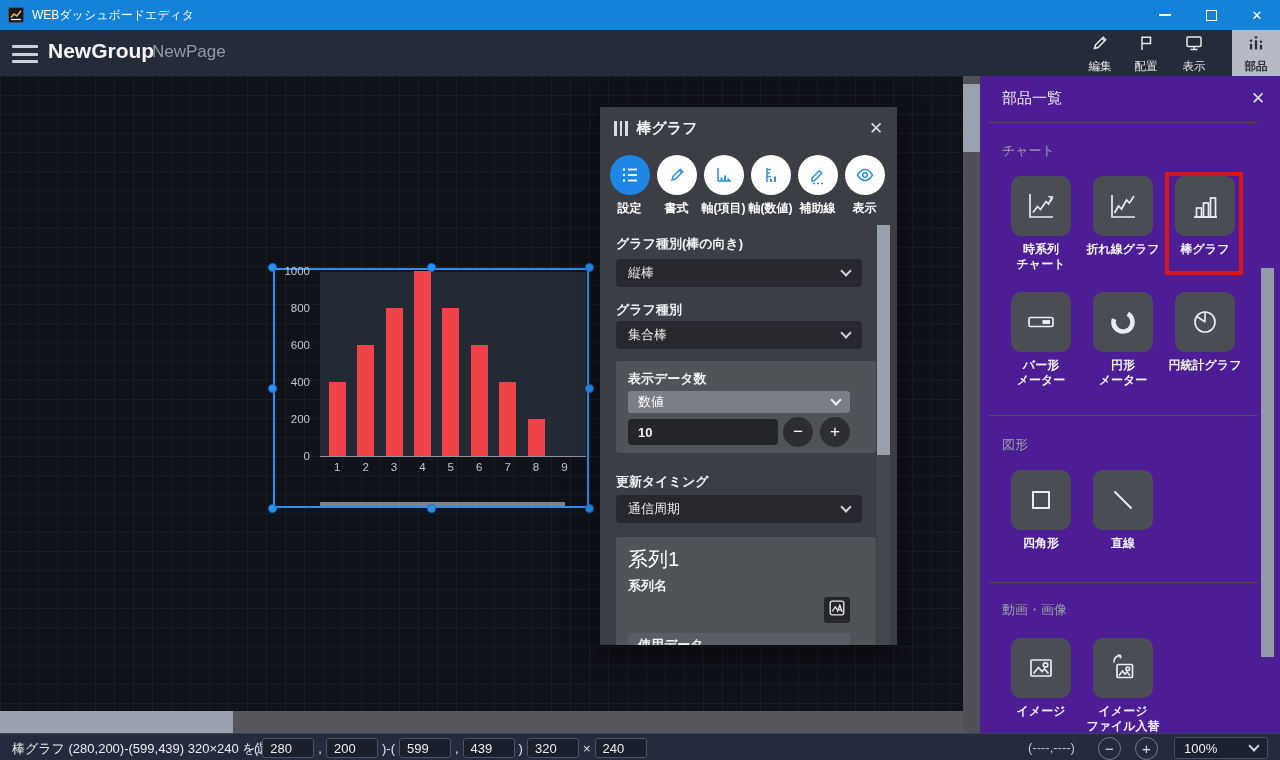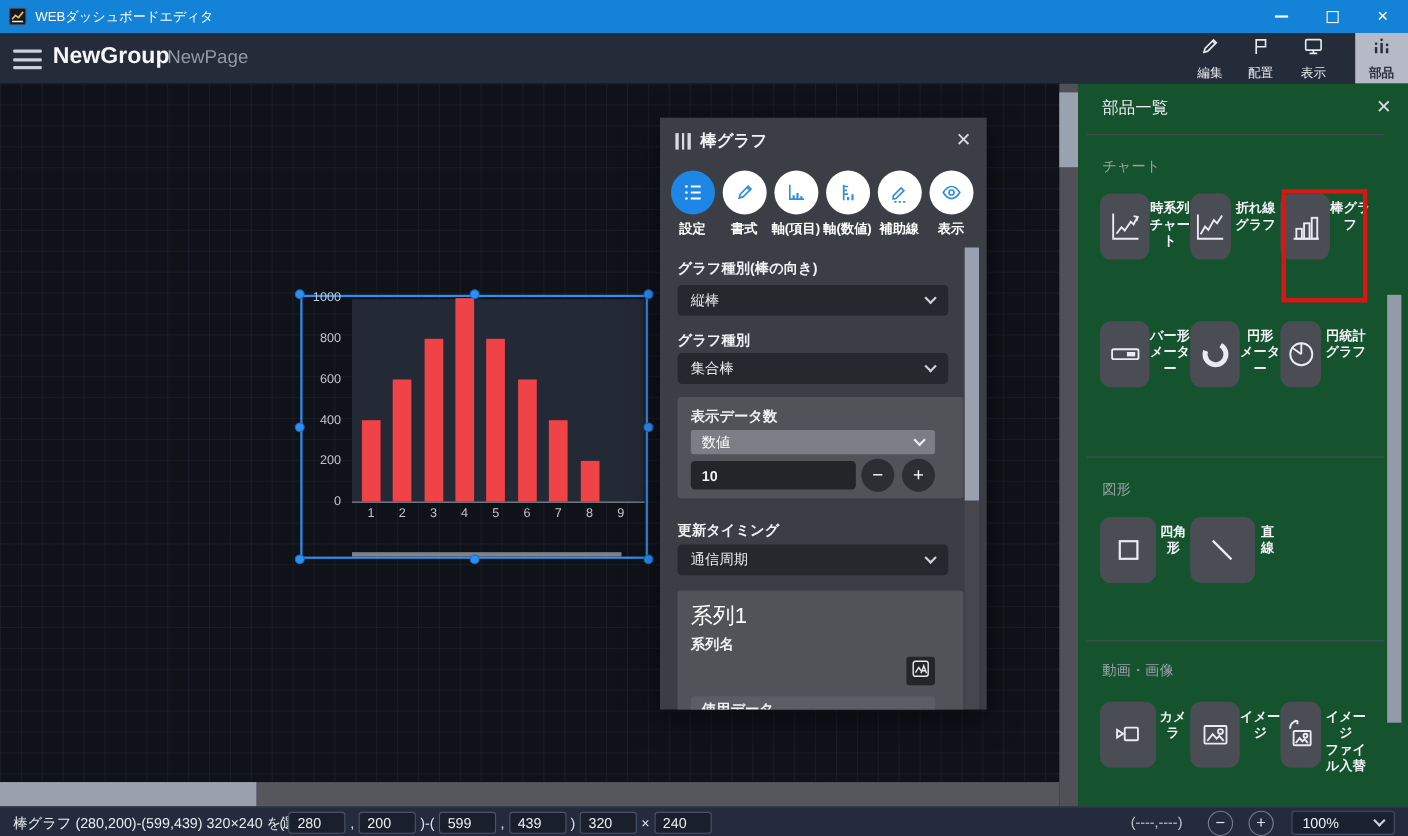--- a/index.html
+++ b/index.html
@@ -76,27 +76,27 @@
   .circbtn{width:30px;height:30px;border-radius:50%;background:#2c2e33;color:#fff;display:flex;align-items:center;
     justify-content:center;font-size:17px;cursor:pointer}
   .series-title{position:absolute;left:12px;color:#ffffff;font-size:20px}
   .iconbtn{width:26px;height:26px;background:#232528;border-radius:3px;display:flex;align-items:center;justify-content:center;cursor:pointer}
   .dlg-scroll{position:absolute;left:277px;top:118px;width:13px;height:420px;background:#45474d}
   .dlg-scroll .thumb{position:absolute;left:0;top:0;width:13px;height:230px;background:#99a0ae}
   .clipbox{position:absolute;left:12px;width:222px;height:20px;background:#5a5d63;border-radius:3px;color:#f0f2f4;
     font-size:13px;font-weight:bold;padding:3px 0 0 10px;overflow:hidden}
 
   
-  .panel{left:980px;top:76px;width:300px;height:657px;background:#14532d;z-index:5;overflow:hidden}
+  .panel{left:980px;top:76px;width:300px;height:657px;background:#4c1d95;z-index:5;overflow:hidden}
   .panel-title{position:absolute;left:22px;top:13px;color:#eef0f3;font-size:15px}
   .panel-close{position:absolute;right:10px;top:10px;width:24px;height:24px;display:flex;align-items:center;justify-content:center;color:#d9dbe0;font-size:17px;cursor:pointer}
   .pdivider{position:absolute;left:8px;width:270px;height:1px;background:#4b4e55}
   .seclabel{position:absolute;left:22px;color:#9aa1a9;font-size:13px}
   .tile-row{position:absolute;left:20px;display:flex}
-  .tile-item{width:82px;display:flex;position:relative;cursor:pointer}
+  .tile-item{width:82px;display:flex;flex-direction:column;align-items:center;position:relative;cursor:pointer}
   .tile{width:60px;height:60px;background:#4a4e54;border-radius:10px;display:flex;align-items:center;justify-content:center}
   .tile-label{margin-top:6px;font-size:12px;font-weight:bold;color:#f2f3f5;text-align:center;white-space:pre-line;line-height:15px}
   .redbox{position:absolute;left:1px;top:-4px;width:78px;height:103px;border:4px solid #dc1414;z-index:6;pointer-events:none}
   .panel-scroll{position:absolute;left:281px;top:0;width:13px;height:657px}
   .panel-scroll .thumb{position:absolute;left:0;top:192px;width:13px;height:389px;background:#949aa8}
 
   
   .statusbar{left:0;top:733px;width:1280px;height:27px;background:#232b3d;border-top:1px solid #3b4456}
   .sel-text{position:absolute;left:12px;top:6px;color:#e8ebf0;font-size:13px}
   .sb-fields{position:absolute;left:254px;top:3px;height:22px;display:flex;align-items:center;gap:4px}
@@ -460,29 +460,20 @@
         <div class="tile-label">直線</div>
       </div>
     </div>
 
     <div class="pdivider" style="top:506px"></div>
     <div class="seclabel" style="top:525px">動画・画像</div>
     <div class="tile-row" style="top:562px">
       <div class="tile-item">
         <div class="tile">
             <svg width="34" height="34" viewBox="0 0 34 34" fill="none" stroke="#e9ebef" stroke-width="1.7">
-              <path d="M7.5 12.5 L13 16 L7.5 19.5 Z"></path>
-              <rect x="14.5" y="10.5" width="12" height="11.5" rx="1"></rect>
-            </svg>
-          </div>
-        <div class="tile-label">カメラ</div>
-      </div>
-      <div class="tile-item">
-        <div class="tile">
-            <svg width="34" height="34" viewBox="0 0 34 34" fill="none" stroke="#e9ebef" stroke-width="1.7">
               <rect x="7" y="9" width="20" height="16" rx="1"></rect>
               <circle cx="21.5" cy="14" r="2.2"></circle>
               <path d="M9.5 22.5 L14.5 16.5 L18 20.5 L20.5 18 L24.5 22.5"></path>
             </svg>
           </div>
         <div class="tile-label">イメージ</div>
       </div>
       <div class="tile-item">
         <div class="tile">
             <svg width="34" height="34" viewBox="0 0 34 34" fill="none" stroke="#e9ebef" stroke-width="1.7">

